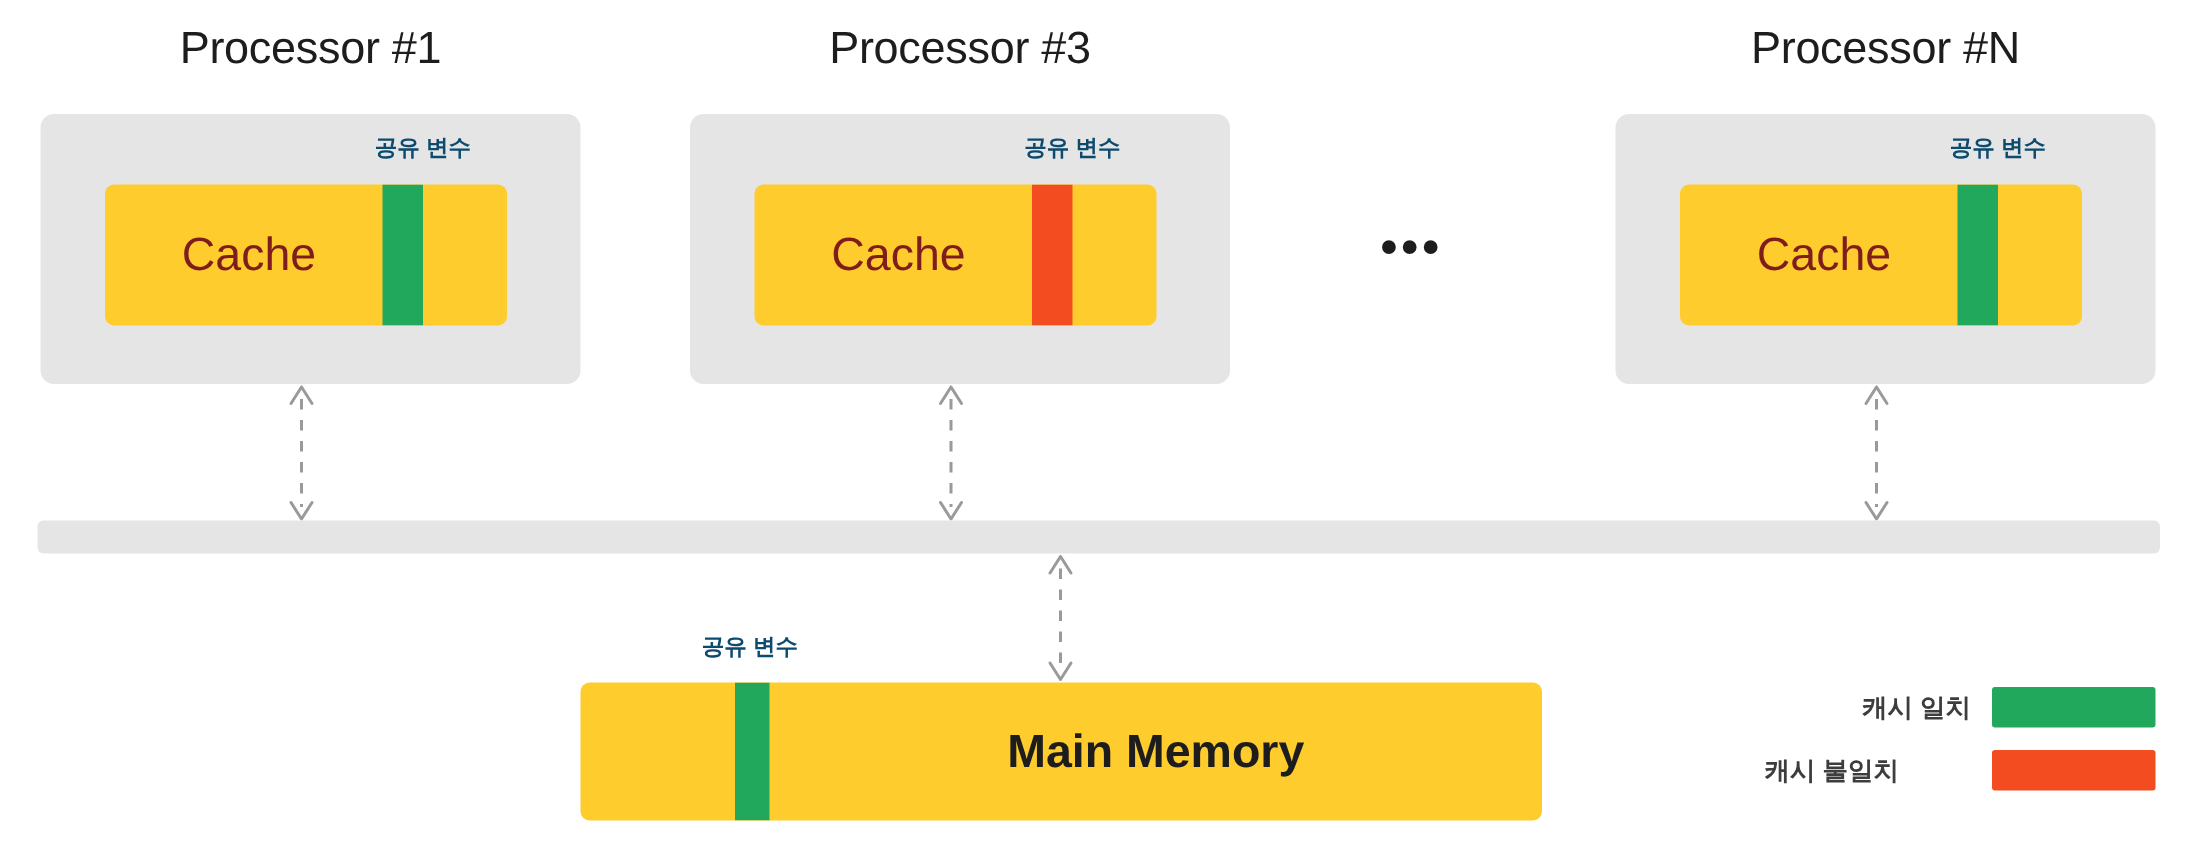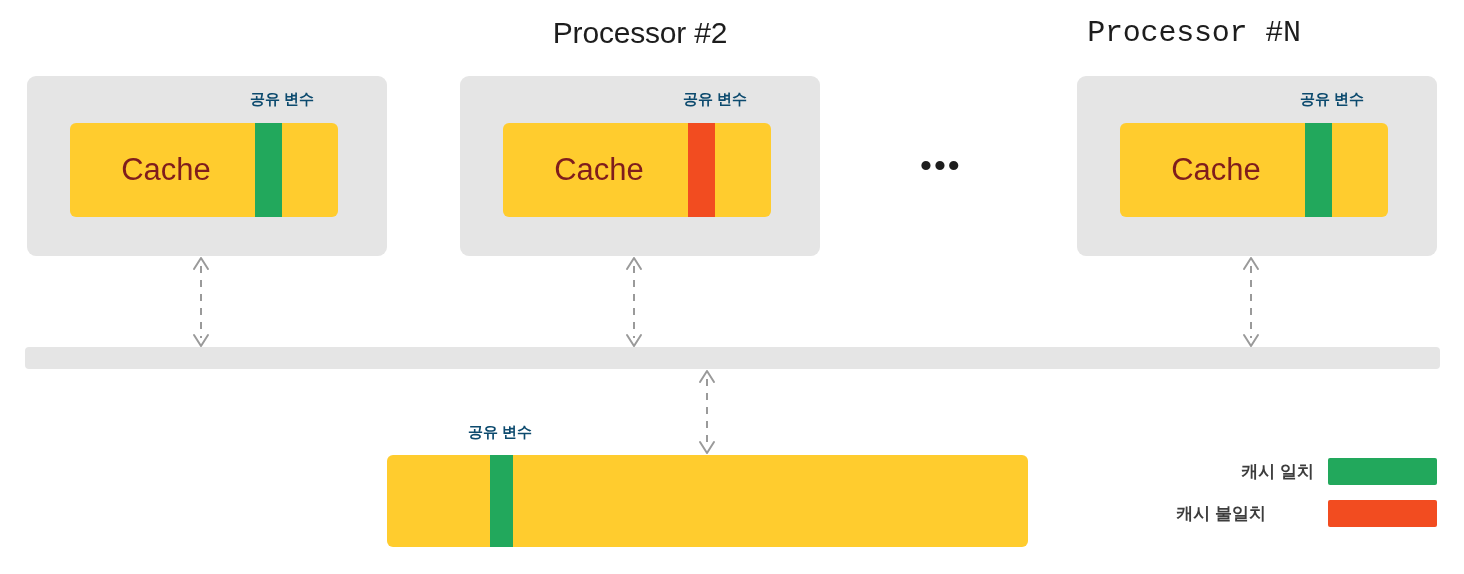--- a/index.html
+++ b/index.html
@@ -130,54 +130,55 @@
     height: 27px;
     border-radius: 2px;
     flex: none;
   }
 </style>
 </head>
 <body>
 
 <div id="stage">
 
+  <div class="proc-title" style="left:27px; top:16px; width:360px;">Processor #1</div>
 
   <div class="proc-box" style="left:27px; top:76px; width:360px; height:180px;">
     <div class="var-caption" style="left:190px; top:14px; width:130px;">공유 변수</div>
     <div class="cache-box" style="left:43px; top:47px; width:268px; height:94px;">
       <div class="cache-label" style="left:-38px; width:268px;">Cache</div>
       <div class="var-stripe" style="left:185px; width:27px; background:#22a85c;"></div>
     </div>
   </div>
 
   <svg class="arrow-svg" style="left:191px; top:256px;" width="20" height="92" viewBox="0 0 20 92">
     <line x1="10" y1="10" x2="10" y2="82" stroke="#9a9a9a" stroke-width="2" stroke-dasharray="7,7"></line>
     <path d="M10 2 L3 13 M10 2 L17 13" stroke="#9a9a9a" stroke-width="2" fill="none" stroke-linecap="round"></path>
     <path d="M10 90 L3 79 M10 90 L17 79" stroke="#9a9a9a" stroke-width="2" fill="none" stroke-linecap="round"></path>
   </svg>
 
-  <div class="proc-title" style="left:460px; top:16px; width:360px;">Processor #2</div>
+  <div class="proc-title" style="left:460px; top:16px; width:360px;">Processor #3</div>
 
   <div class="proc-box" style="left:460px; top:76px; width:360px; height:180px;">
     <div class="var-caption" style="left:190px; top:14px; width:130px;">공유 변수</div>
     <div class="cache-box" style="left:43px; top:47px; width:268px; height:94px;">
       <div class="cache-label" style="left:-38px; width:268px;">Cache</div>
       <div class="var-stripe" style="left:185px; width:27px; background:#f24c20;"></div>
     </div>
   </div>
 
   <svg class="arrow-svg" style="left:624px; top:256px;" width="20" height="92" viewBox="0 0 20 92">
     <line x1="10" y1="10" x2="10" y2="82" stroke="#9a9a9a" stroke-width="2" stroke-dasharray="7,7"></line>
     <path d="M10 2 L3 13 M10 2 L17 13" stroke="#9a9a9a" stroke-width="2" fill="none" stroke-linecap="round"></path>
     <path d="M10 90 L3 79 M10 90 L17 79" stroke="#9a9a9a" stroke-width="2" fill="none" stroke-linecap="round"></path>
   </svg>
 
   <div class="ellipsis" style="left:920px; top:155px;">•••</div>
 
-  <div class="proc-title" style="left:1014px; top:16px; width:360px;font-family:Liberation Mono, monospace;">Processor #N</div>
+  <div class="proc-title" style="left:1077px; top:16px; width:360px;">Processor #N</div>
 
   <div class="proc-box" style="left:1077px; top:76px; width:360px; height:180px;">
     <div class="var-caption" style="left:190px; top:14px; width:130px;">공유 변수</div>
     <div class="cache-box" style="left:43px; top:47px; width:268px; height:94px;">
       <div class="cache-label" style="left:-38px; width:268px;">Cache</div>
       <div class="var-stripe" style="left:185px; width:27px; background:#22a85c;"></div>
     </div>
   </div>
 
   <svg class="arrow-svg" style="left:1241px; top:256px;" width="20" height="92" viewBox="0 0 20 92">
@@ -191,20 +192,21 @@
   <svg class="arrow-svg" style="left:697px; top:369px;" width="20" height="86" viewBox="0 0 20 86">
     <line x1="10" y1="10" x2="10" y2="76" stroke="#9a9a9a" stroke-width="2" stroke-dasharray="7,7"></line>
     <path d="M10 2 L3 13 M10 2 L17 13" stroke="#9a9a9a" stroke-width="2" fill="none" stroke-linecap="round"></path>
     <path d="M10 84 L3 73 M10 84 L17 73" stroke="#9a9a9a" stroke-width="2" fill="none" stroke-linecap="round"></path>
   </svg>
 
   <div class="var-caption" style="left:440px; top:423px; width:120px;">공유 변수</div>
 
   <div class="mem-box" style="left:387px; top:455px; width:641px; height:92px;">
     <div class="var-stripe" style="left:103px; width:23px; background:#22a85c;"></div>
+    <div class="mem-label" style="left:126px; width:515px;">Main Memory</div>
   </div>
 
   <div class="legend" style="left:1150px; top:450px; width:290px; height:90px;">
 
     <div class="legend-row" style="left:0px; top:8px; width:287px; height:27px;">
       <span class="legend-text">캐시 일치</span>
       <span class="legend-swatch" style="background:#22a85c;"></span>
     </div>
 
     <div class="legend-row" style="left:0px; top:50px; width:287px; height:27px;gap:48px;">

